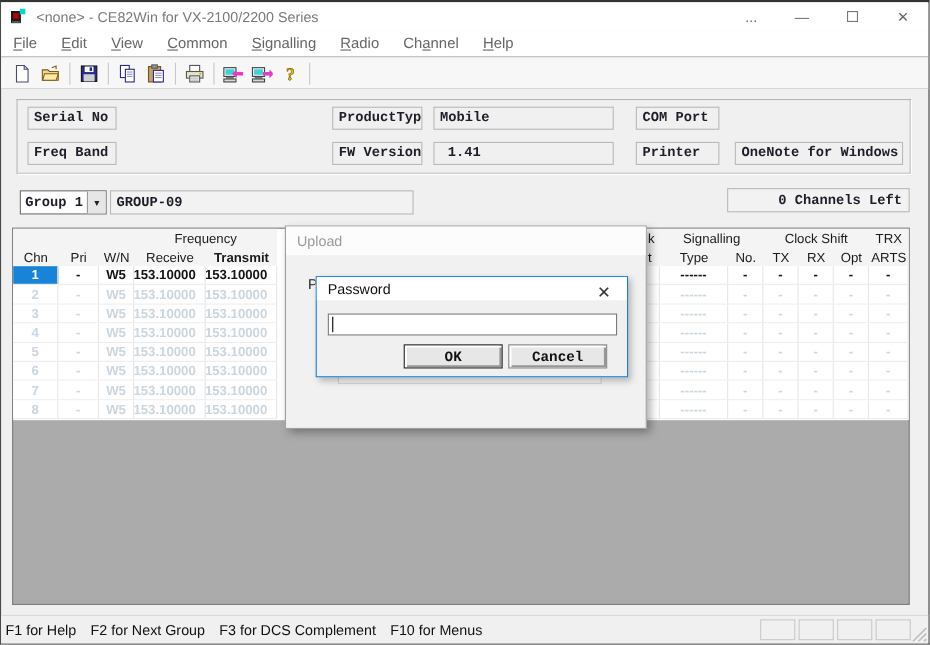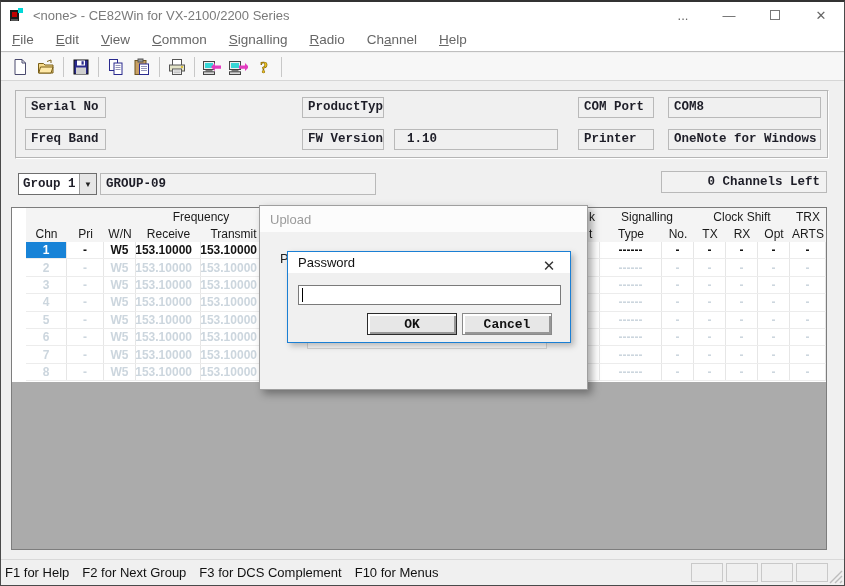--- a/index.html
+++ b/index.html
@@ -30,21 +30,21 @@
   
   .combo{position:absolute;left:17px;top:171px;width:79px;height:22px;border:1px solid #6e6e6e;background:#fff;display:flex;}
   .combo-text{flex:1;font-family:"Liberation Mono",monospace;font-weight:bold;font-size:12.5px;color:#1e1e28;line-height:20px;padding-left:4px;}
   .combo-btn{width:17px;height:100%;background:#e6e6e6;border-left:1px solid #9a9a9a;display:flex;align-items:center;justify-content:center;font-size:8px;color:#222;}
   .groupname{position:absolute;left:99px;top:171px;width:276px;height:22px;border:1px solid #b9b9b9;background:#f2f2f2;font-family:"Liberation Mono",monospace;font-weight:bold;font-size:12.5px;color:#1e1e28;line-height:20px;padding-left:5px;}
   .chansleft{position:absolute;left:660px;top:169px;width:166px;height:22px;border:1px solid #b9b9b9;background:#f2f2f2;font-family:"Liberation Mono",monospace;font-weight:bold;font-size:12.5px;color:#1e1e28;line-height:20px;text-align:right;padding-right:6px;}
   
   .client-area{position:absolute;left:10px;top:205px;width:816px;height:343px;background:#ababab;border:1px solid #7d7d7d;}
   .table-white{position:absolute;left:11px;top:206px;width:814px;height:174px;background:#fff;}
   .tsec{position:absolute;top:206px;font-size:12px;color:#1a1a1a;}
-  .tsec-left{left:25px;width:240px;}
+  .tsec-left{left:11px;width:240px;}
   .tsec-right{left:586px;width:239px;}
   .thead-row{display:flex;height:17px;background:#f4f4f4;}
   .thead-row .hcell{display:flex;align-items:center;justify-content:center;font-size:12px;color:#1a1a1a;overflow:hidden;white-space:nowrap;}
   .hcell.clip{justify-content:flex-start;padding-left:2px;}
   .trow{display:flex;height:17.4px;border-bottom:1px solid #ececec;font-weight:bold;background:#fff;}
   .trow .cell{display:flex;align-items:center;justify-content:center;border-right:1px solid #e6e6e6;overflow:hidden;white-space:nowrap;height:100%;}
   .cell.num{justify-content:flex-end;padding-right:8px;}
   .trow.dim{color:#ccd6de;}
   .trow.sel{color:#141414;}
   .cell.chn-sel{background:#1883d7;color:#fff;}
@@ -179,24 +179,24 @@
         <text x="9" y="14.5" text-anchor="middle" font-size="16" font-weight="bold" fill="#f0c419" stroke="#806000" stroke-width="0.6" font-family="Liberation Serif, serif">?</text>
       </svg>
     </div>
     <div class="tool-sep"></div>
   </div>
 
   <div class="groupbox"></div>
   <div class="fieldbox" style="left:24px;top:95px;width:81px;">Serial No</div>
   <div class="fieldbox" style="left:24px;top:127px;width:81px;">Freq Band</div>
   <div class="fieldbox" style="left:301px;top:95px;width:82px;">ProductType</div>
+  <div class="fieldbox" style="left:393px;top:95px;width:164px;">Mobile</div>
   <div class="fieldbox" style="left:301px;top:127px;width:82px;">FW Version</div>
-  <div class="fieldbox" style="left:393px;top:127px;width:164px;text-align:left;padding-left:12px;">1.10</div>
+  <div class="fieldbox" style="left:393px;top:127px;width:164px;text-align:left;padding-left:12px;">1.41</div>
   <div class="fieldbox" style="left:577px;top:95px;width:76px;">COM Port</div>
-  <div class="fieldbox" style="left:667px;top:95px;width:153px;">COM8</div>
   <div class="fieldbox" style="left:577px;top:127px;width:76px;">Printer</div>
   <div class="fieldbox" style="left:667px;top:127px;width:153px;">OneNote for Windows 10</div>
 
   <div class="combo">
     <span class="combo-text">Group 1</span>
     <span class="combo-btn">▼</span>
   </div>
   <div class="groupname">GROUP-09</div>
   <div class="chansleft">0 Channels Left</div>
 
@@ -205,21 +205,21 @@
   <div class="tsec tsec-left" id="tleft">
       <div class="thead-row">
         <div class="hcell" style="width: 110px;"></div>
         <div class="hcell" style="width: 130px;">Frequency</div>
       </div>
       <div class="thead-row">
         <div class="hcell" style="width: 41px;">Chn</div>
         <div class="hcell" style="width: 37px;">Pri</div>
         <div class="hcell" style="width: 32px;">W/N</div>
         <div class="hcell" style="width: 65px;">Receive</div>
-        <div class="hcell" style="width: 65px;">Transmit</div>
+        <div class="hcell" style="width: 65px; font-weight: bold;">Transmit</div>
       </div>
       <div class="trow sel">
         <div class="cell chn-sel" style="width: 41px;">1</div>
         <div class="cell" style="width: 37px;">-</div>
         <div class="cell" style="width: 32px;">W5</div>
         <div class="cell num" style="width: 65px;">153.10000</div>
         <div class="cell num" style="width: 65px;">153.10000</div>
       </div>
       <div class="trow dim">
         <div class="cell" style="width: 41px;">2</div>

